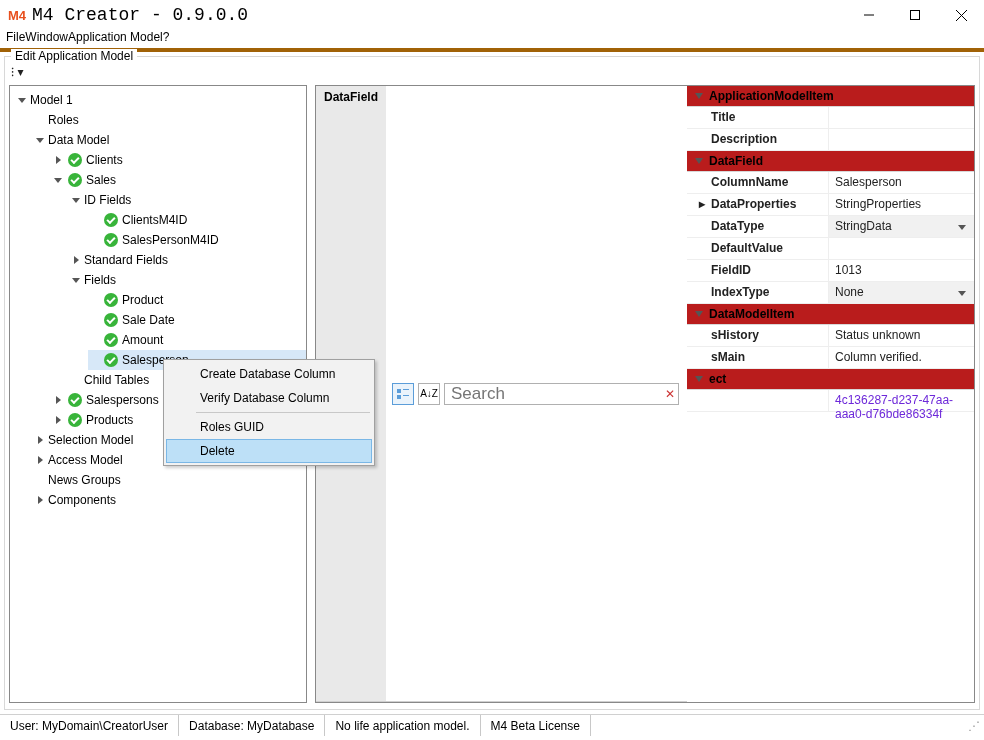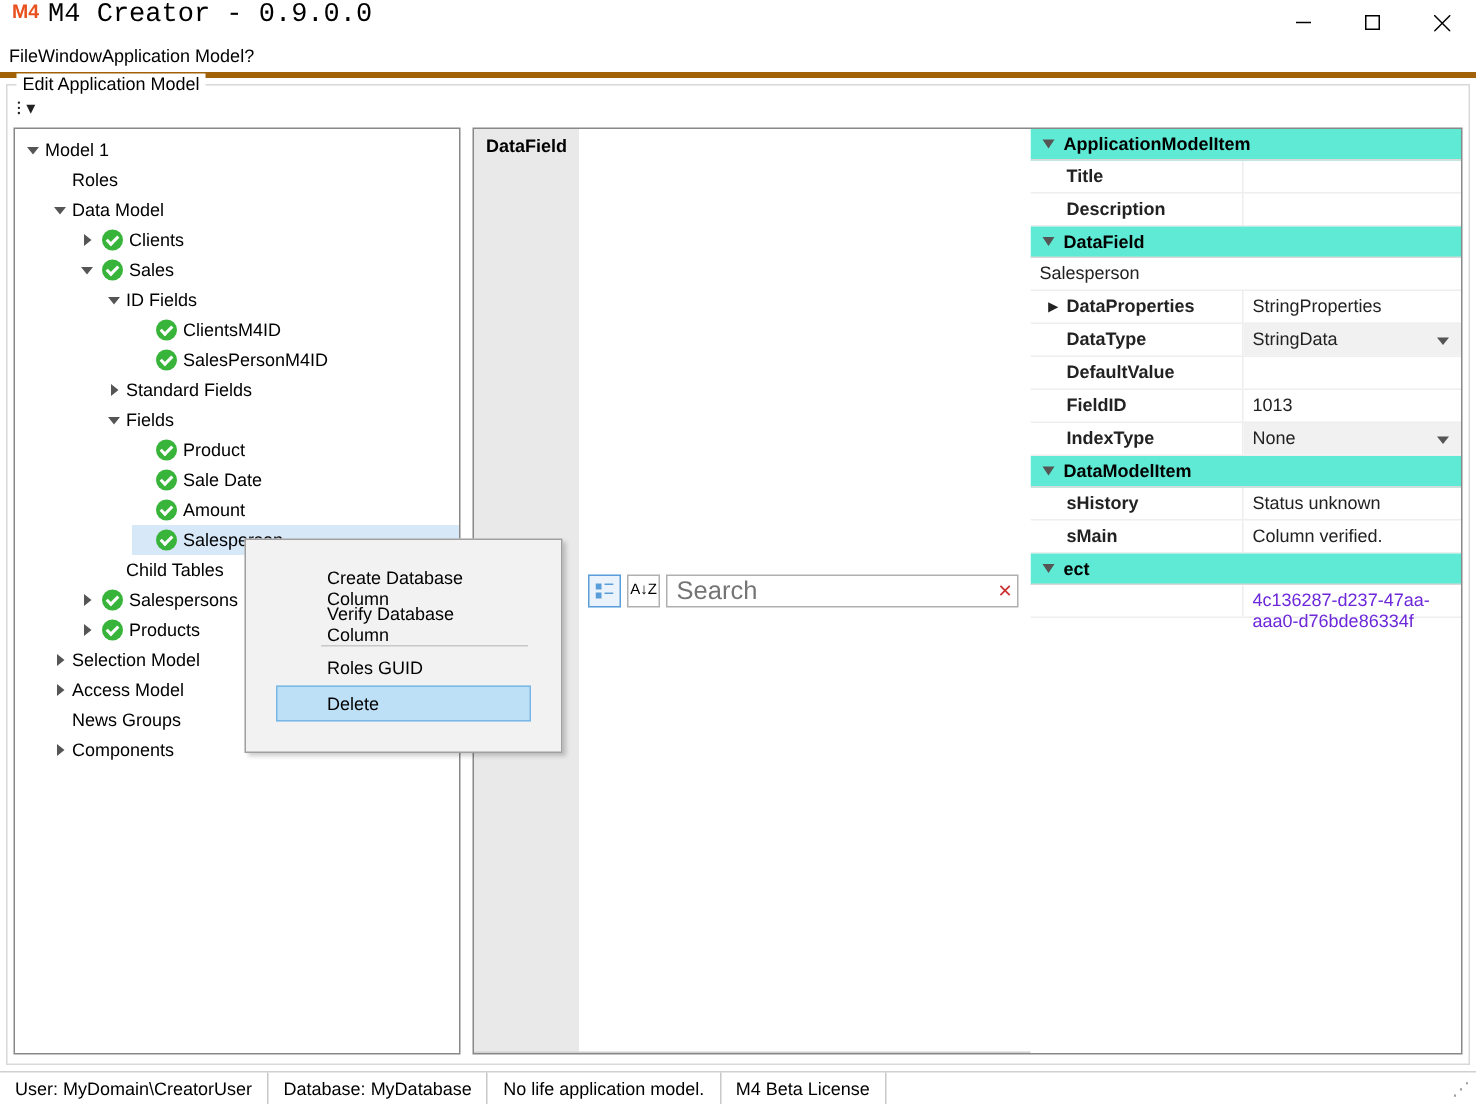--- a/index.html
+++ b/index.html
@@ -1,19 +1,19 @@
 <!DOCTYPE html>
 <html><head>
 <meta charset="utf-8">
 <style>
 * { box-sizing: border-box; margin: 0; padding: 0; font-family: "Segoe UI", Tahoma, sans-serif; }
 body { width: 984px; height: 740px; background: #fff; font-size: 12px; color: #000; overflow: hidden; }
 
 
-.titlebar { height: 30px; display: flex; padding: 0 0 0 8px; }
+.titlebar { height: 30px; display: flex; align-items: center; padding: 0 0 0 8px; }
 .titlebar .logo { color: #e8501e; font-weight: 700; font-size: 13px; margin-right: 6px; }
 .titlebar .title { font-size: 18px; font-family: Liberation Mono, monospace; }
 .titlebar .ctrls { margin-left: auto; display: flex; }
 .titlebar .ctl { width: 46px; height: 30px; display: flex; align-items: center; justify-content: center; }
 
 
 .menubar { height: 22px; display: flex; align-items: flex-start; padding: 0 6px; gap: 0; border-bottom: 4px solid #a16207; }
 .menubar span { font-size: 12px; }
 
 
@@ -39,32 +39,32 @@
 
 
 .phead { background: #e9e9e9; font-weight: 700; padding: 4px 8px; border-bottom: 1px solid #d0d0d0; }
 .ptool { display: flex; align-items: center; padding: 4px 6px; gap: 4px; border-bottom: 1px solid #d0d0d0; }
 .ptool .btn { width: 22px; height: 22px; border: 1px solid #b0b0b0; display: flex; align-items: center; justify-content: center; font-size: 10px; }
 .ptool .btn.cat { border: 1px solid #5b9dd9; background: #eaf3fb; }
 .ptool input { flex: 1; border: 1px solid #b0b0b0; height: 22px; padding: 0 6px; font-size: 17px; }
 .pclear { width: 22px; height: 22px; color: #cc3333; display: flex; align-items: center; justify-content: center; margin-left: -24px; }
 
 .grid { flex: 1; overflow: hidden; }
-.grid .cat { background: #5eead4; font-weight: 700; padding: 3px 6px 3px 22px; border-bottom: 1px solid #d8d8d8; position: relative; }
+.grid .cat { background: #b91c1c; font-weight: 700; padding: 3px 6px 3px 22px; border-bottom: 1px solid #d8d8d8; position: relative; }
 .grid .cat::before { content: ""; position: absolute; left: 8px; top: 7px; width: 0; height: 0; border-left: 4px solid transparent; border-right: 4px solid transparent; border-top: 6px solid #555; }
 .grid .row { display: flex; border-bottom: 1px solid #eee; height: 22px; }
 .grid .k { width: 142px; padding: 3px 6px 3px 24px; color: #222; border-right: 1px solid #eee; font-weight: bold; }
 .grid .v { flex: 1; padding: 3px 6px; color: #222; position: relative; }
 .grid .v.dd { background: #f1f1f1; }
 .grid .v.dd::after { content: ""; position: absolute; right: 8px; top: 9px; width: 0; height: 0; border-left: 4px solid transparent; border-right: 4px solid transparent; border-top: 5px solid #555; }
 .grid .v.gray { color: #6d28d9; }
 .pdesc { height: 54px; border-top: 1px solid #d0d0d0; background: #e9e9e9; }
 
 
-.ctx { position: absolute; left: 163px; top: 359px; width: 212px; background: #f2f2f2; border: 1px solid #a0a0a0; box-shadow: 2px 2px 3px rgba(0,0,0,0.2); z-index: 10; padding: 20px; }
+.ctx { position: absolute; left: 163px; top: 359px; width: 212px; background: #f2f2f2; border: 1px solid #a0a0a0; box-shadow: 2px 2px 3px rgba(0,0,0,0.2); z-index: 10; padding: 2px; }
 .ctx .itm { display: flex; align-items: center; height: 24px; padding: 0 10px 0 34px; }
 .ctx .itm.hover { background: #bde0f7; border: 1px solid #7ab7e6; height: 24px; padding-left: 33px; }
 .ctx .sep { height: 1px; background: #c8c8c8; margin: 2px 2px 2px 30px; }
 
 
 .status { height: 22px; display: flex; align-items: center; border-top: 1px solid #d0d0d0; font-size: 12px; }
 .status .cell { padding: 0 10px; border-right: 1px solid #c8c8c8; height: 100%; display: flex; align-items: center; }
 .status .grip { margin-left: auto; padding-right: 4px; color: #999; }
 </style>
 </head>
@@ -272,20 +272,21 @@
           <div class="row">
             <div class="k">Title</div>
             <div class="v"></div>
           </div>
           <div class="row">
             <div class="k">Description</div>
             <div class="v"></div>
           </div>
           <div class="cat">DataField</div>
           <div class="row">
+            <div class="k">ColumnName</div>
             <div class="v">Salesperson</div>
           </div>
           <div class="row">
             <div class="k"><span style="display:inline-block;width:8px;margin-left:-12px;margin-right:4px">▸</span>DataProperties</div>
             <div class="v">StringProperties</div>
           </div>
           <div class="row">
             <div class="k">DataType</div>
             <div class="v dd">StringData</div>
           </div>

